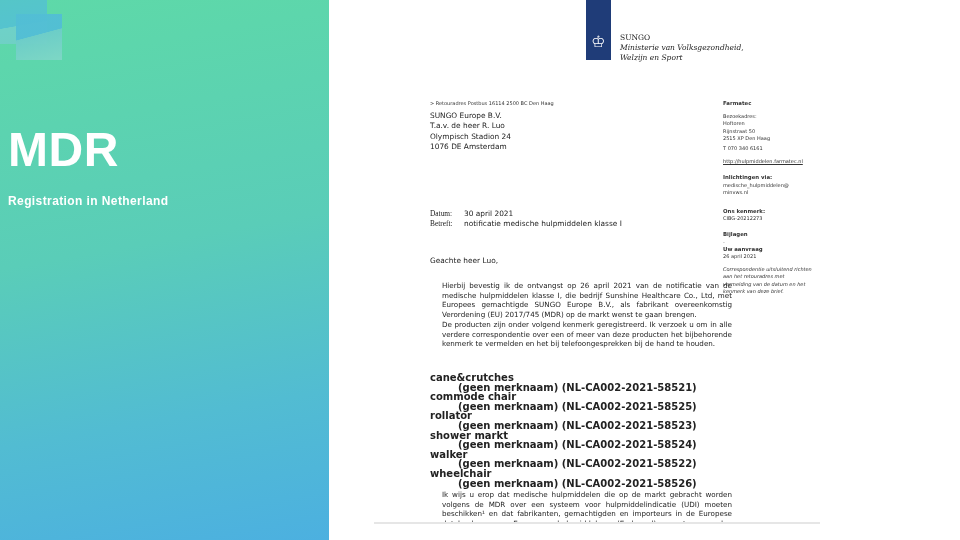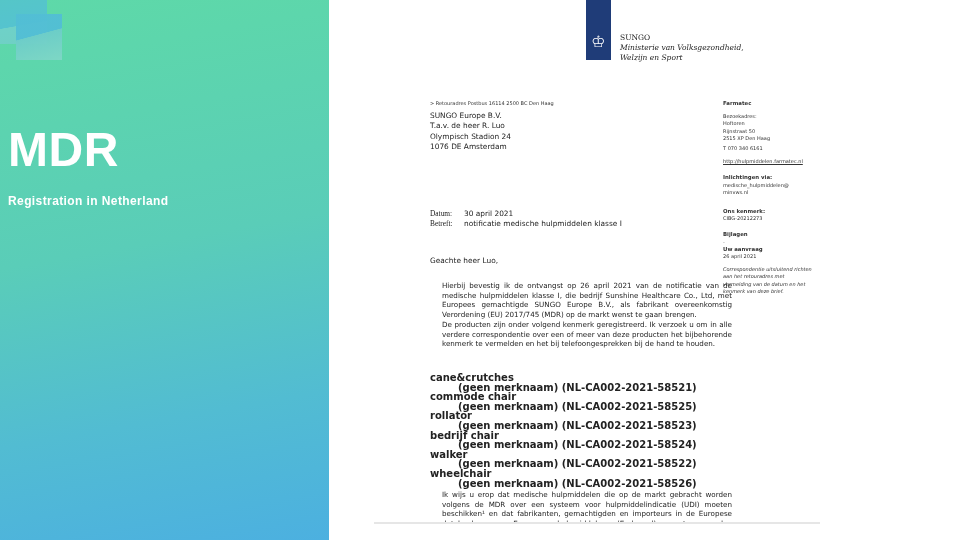--- a/index.html
+++ b/index.html
@@ -133,21 +133,21 @@
     <div>De producten zijn onder volgend kenmerk geregistreerd. Ik verzoek u om in alle verdere correspondentie over een of meer van deze producten het bijbehorende kenmerk te vermelden en het bij telefoongesprekken bij de hand te houden.</div>
   </div>
 
   <div class="products">
     <div>cane&amp;crutches</div>
     <div class="code">(geen merknaam) (NL-CA002-2021-58521)</div>
     <div>commode chair</div>
     <div class="code">(geen merknaam) (NL-CA002-2021-58525)</div>
     <div>rollator</div>
     <div class="code">(geen merknaam) (NL-CA002-2021-58523)</div>
-    <div>bedrijf chair</div>
+    <div>shower markt</div>
     <div class="code">(geen merknaam) (NL-CA002-2021-58524)</div>
     <div>walker</div>
     <div class="code">(geen merknaam) (NL-CA002-2021-58522)</div>
     <div>wheelchair</div>
     <div class="code">(geen merknaam) (NL-CA002-2021-58526)</div>
   </div>
 
   <p class="para para3">Ik wijs u erop dat medische hulpmiddelen die op de markt gebracht worden volgens de MDR over een systeem voor hulpmiddelindicatie (UDI) moeten beschikken¹ en dat fabrikanten, gemachtigden en importeurs in de Europese databank voor Europese hulpmiddelen (Eudamed) moeten worden geregistreerd². Bijlage VI van de MDR bevat de bij de registratie te verstrekken gegevens.</p>
 
   <div class="side">

